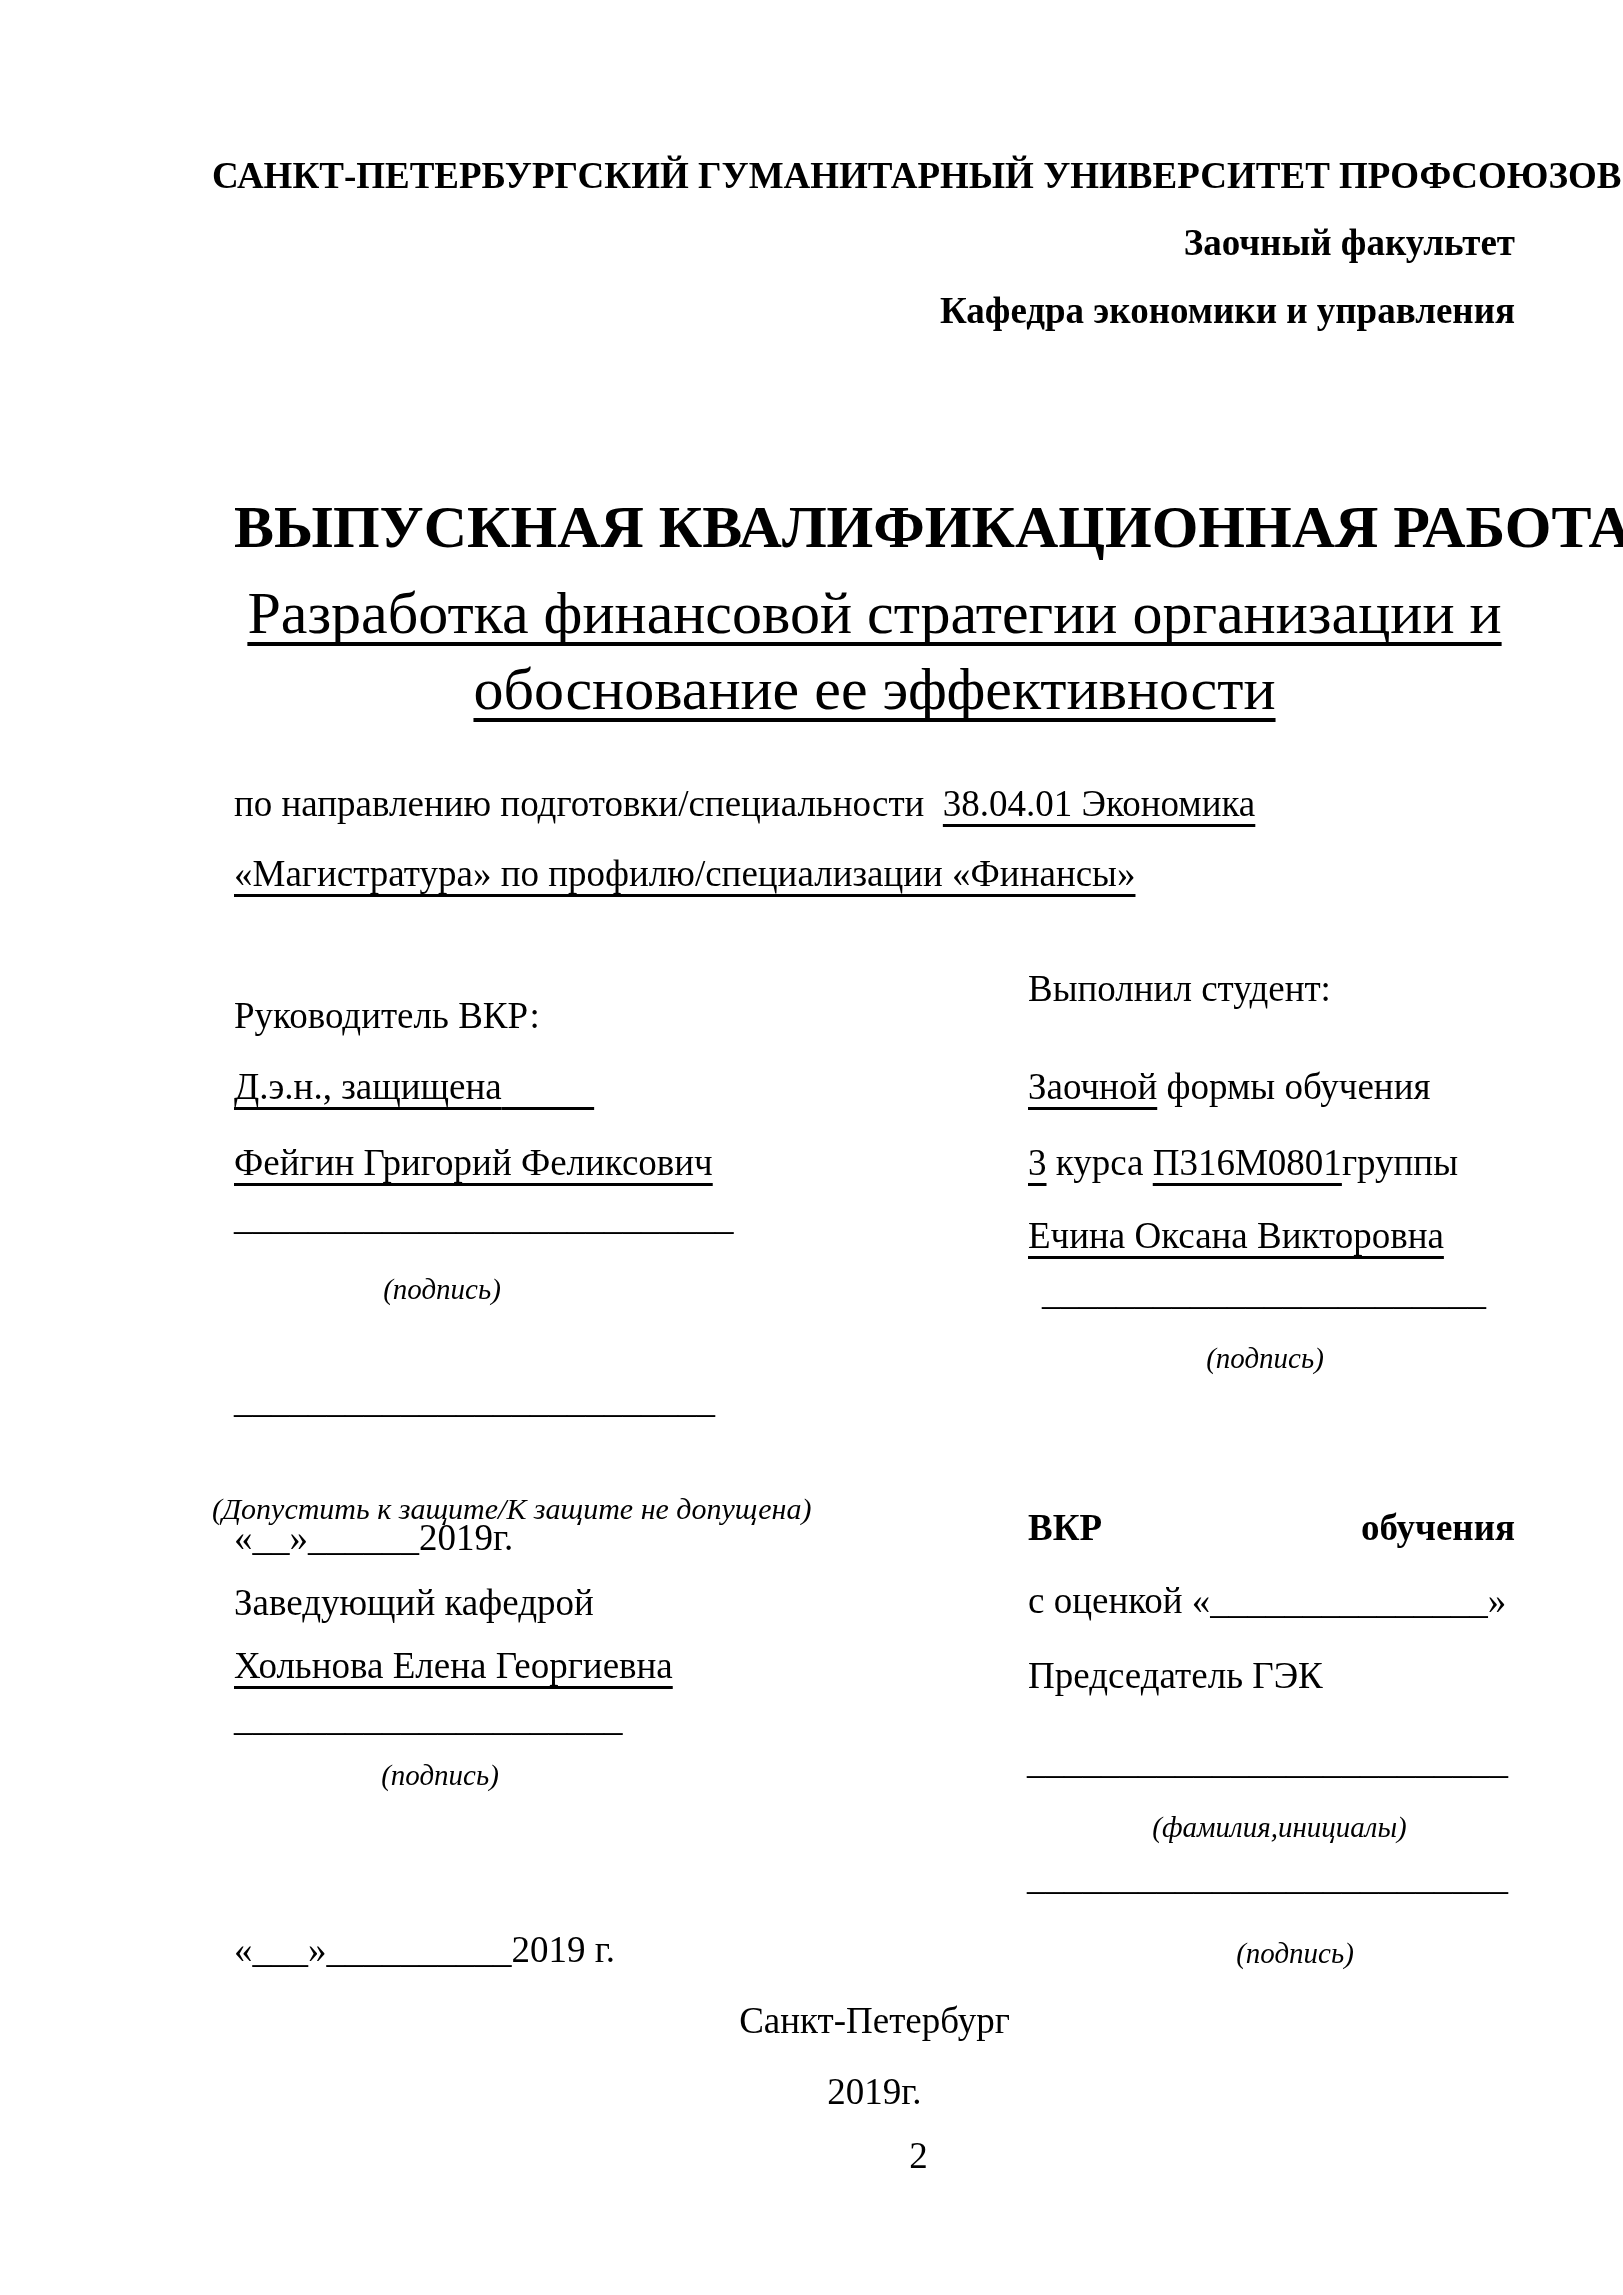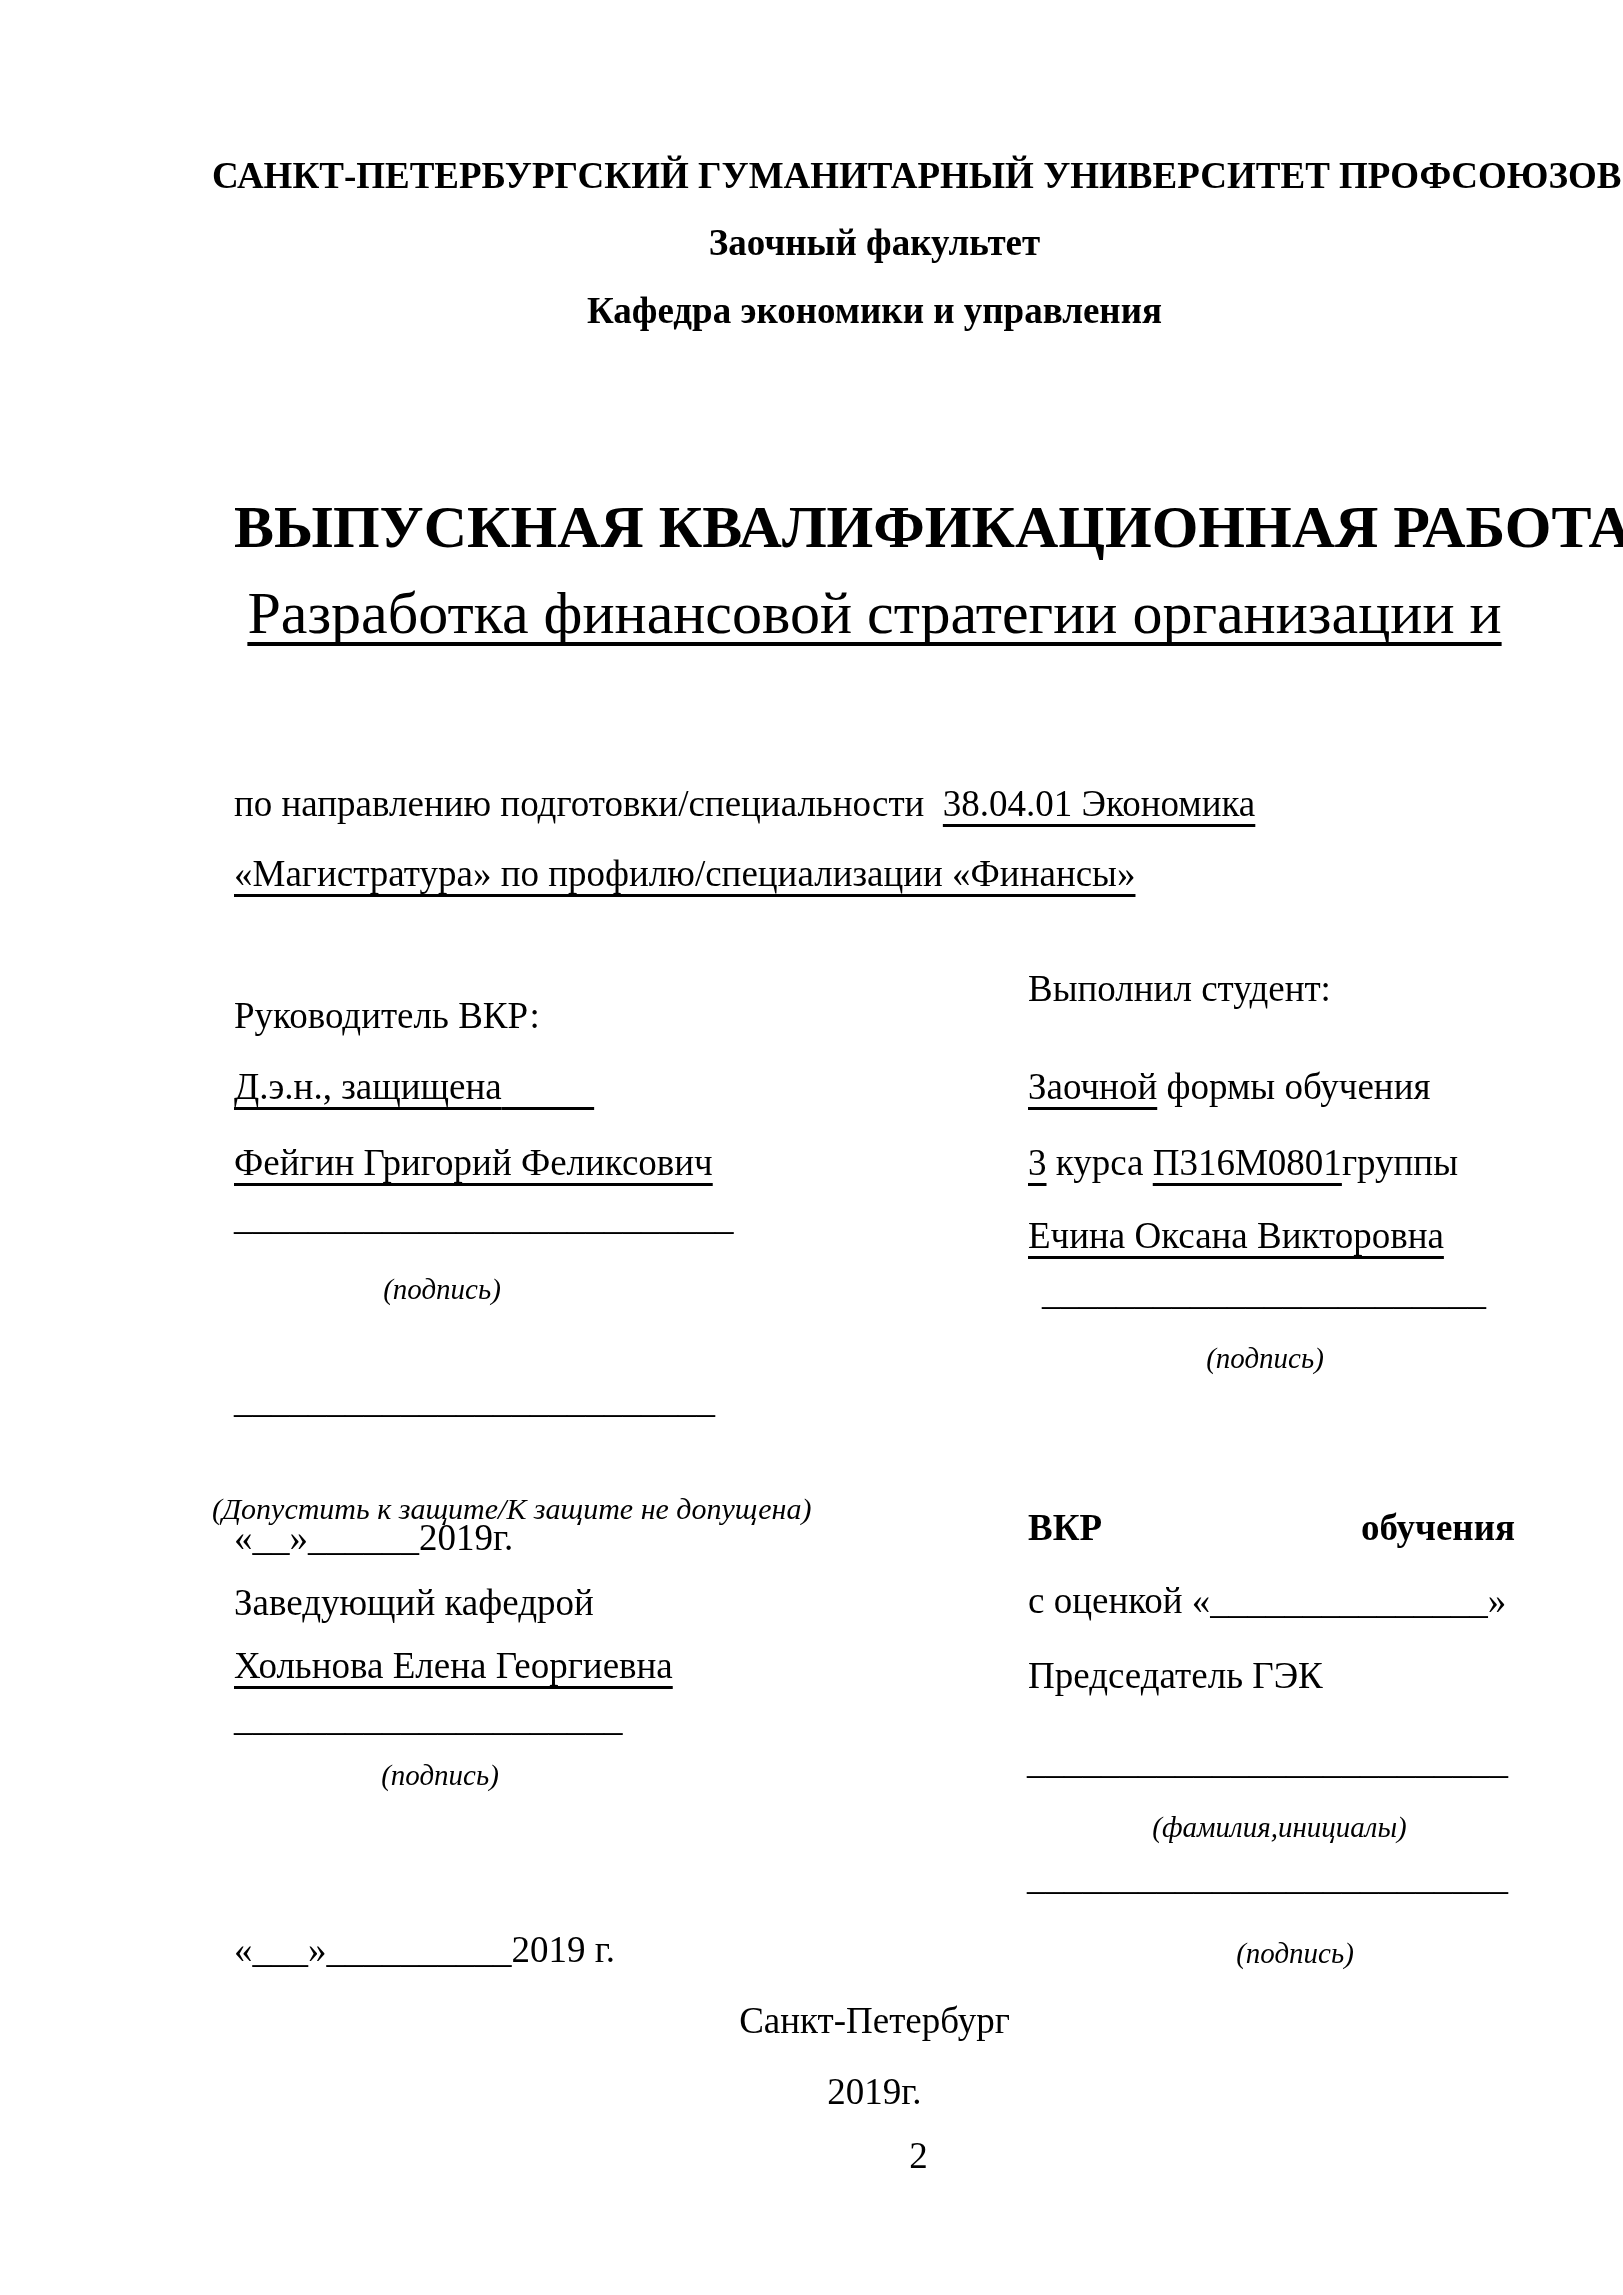--- a/index.html
+++ b/index.html
@@ -6,21 +6,21 @@
   .page{
     position:relative;
     width:1623px;height:2295px;
     background:#ffffff;
     color:#000000;
     font-family:"Liberation Serif","DejaVu Serif",serif;
     overflow:hidden;
   }
   .row{position:absolute;font-size:37px;line-height:41px;white-space:nowrap;}
   .center{left:234px;width:1281px;text-align:center;}
-  .b{font-weight:bold;}
+  .b{font-weight:bold;text-align:right;}
   .big{font-size:60px;line-height:52px;}
   .it{font-style:italic;font-size:29px;line-height:33px;}
   .it-lg{font-style:italic;font-size:30px;line-height:35px;margin-top:48px;}
   .ul{
     text-decoration:underline;
     text-decoration-thickness:3.1px;
     text-underline-offset:7.9px;
     text-decoration-skip-ink:none;
   }
   .big .ul, .ul.big{
@@ -37,20 +37,21 @@
 <body>
 
 <div class="page">
 
   <div class="row center b" style="top:155px;left:212px;">САНКТ-ПЕТЕРБУРГСКИЙ ГУМАНИТАРНЫЙ УНИВЕРСИТЕТ ПРОФСОЮЗОВ</div>
   <div class="row center b" style="top:222px;">Заочный факультет</div>
   <div class="row center b" style="top:290px;">Кафедра экономики и управления</div>
 
   <div class="row center big b" style="top:501px;">ВЫПУСКНАЯ КВАЛИФИКАЦИОННАЯ РАБОТА</div>
   <div class="row center big" style="top:587px;"><span class="ul big">Разработка финансовой стратегии организации и</span></div>
+  <div class="row center big" style="top:663px;"><span class="ul big">обоснование ее эффективности</span></div>
 
   <div class="row left-col" style="top:783px;"><span>по направлению подготовки/специальности</span>&nbsp;&nbsp;<span class="ul">38.04.01 Экономика</span></div>
   <div class="row left-col" style="top:853px;"><span class="ul">«Магистратура» по профилю/специализации «Финансы»</span></div>
 
   <div class="row left-col" style="top:995px;">Руководитель ВКР:</div>
   <div class="row left-col" style="top:1066px;"><span class="ul"><span>Д.э.н., защищена</span><span>&nbsp;&nbsp;&nbsp;&nbsp;&nbsp;&nbsp;&nbsp;&nbsp;&nbsp;&nbsp;</span></span></div>
   <div class="row left-col" style="top:1142px;"><span class="ul">Фейгин Григорий Феликсович</span></div>
   <div class="row left-col fill" style="top:1196px;">___________________________</div>
   <div class="row it cap" style="top:1273px;left:324px;width:236px;">(подпись)</div>
 

